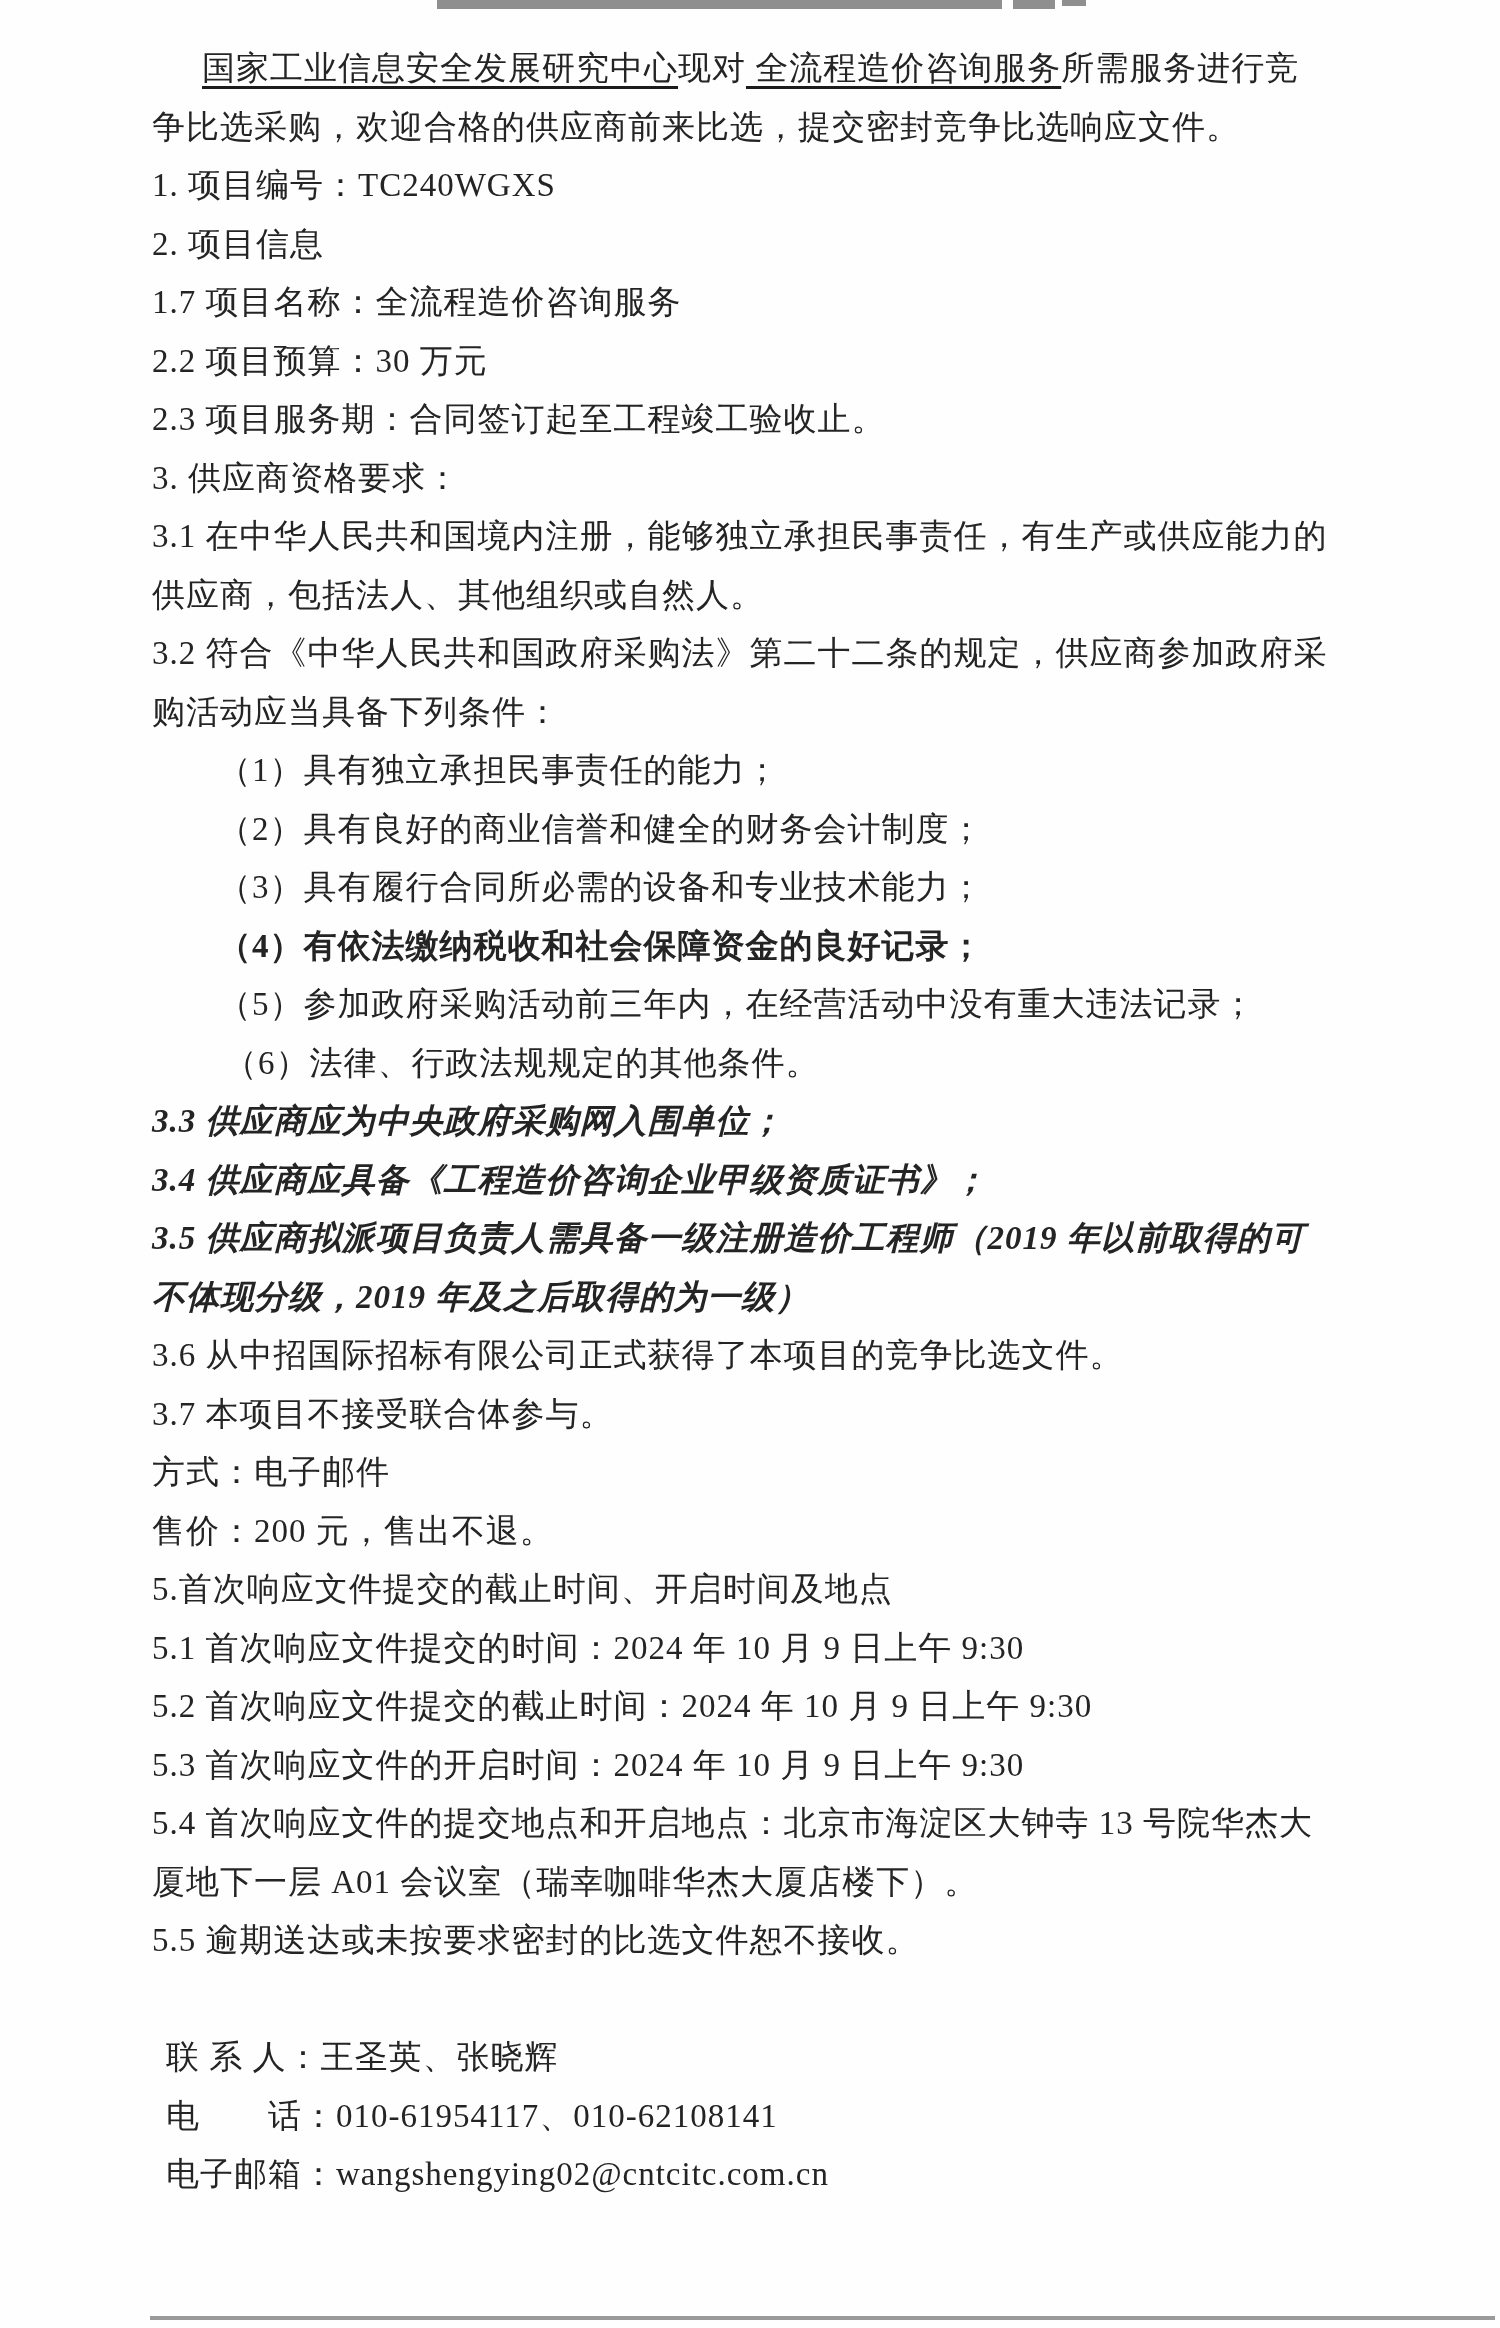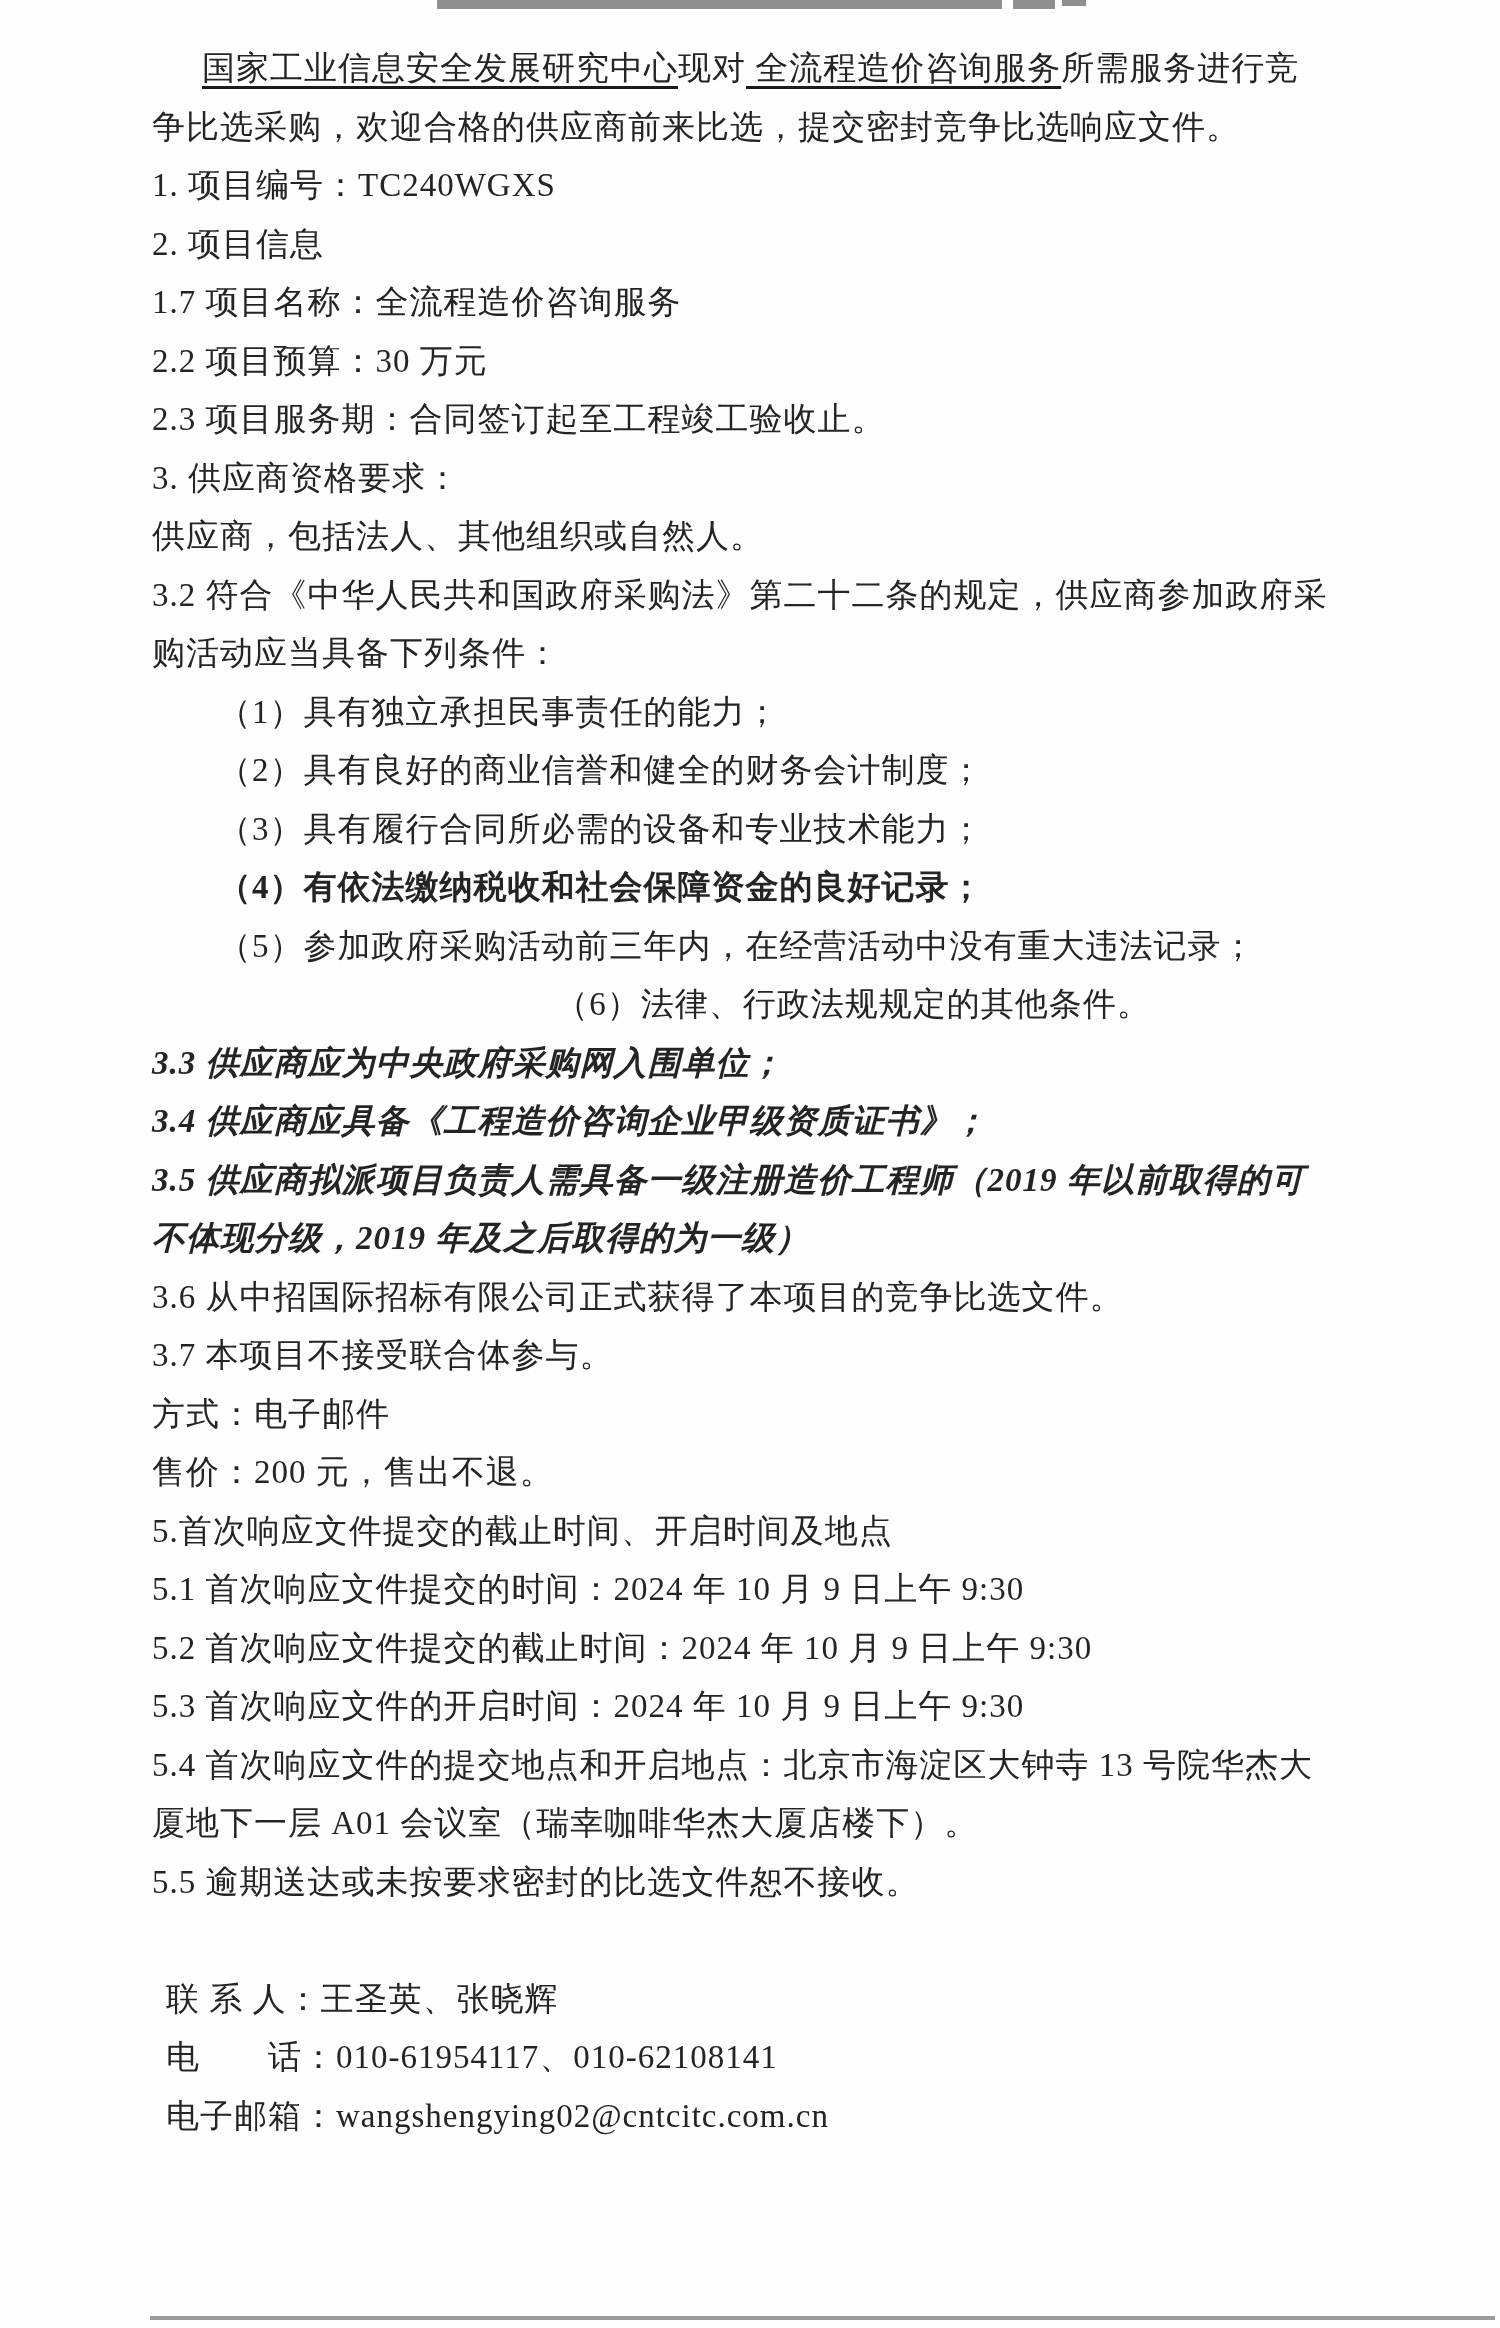--- a/index.html
+++ b/index.html
@@ -46,29 +46,30 @@
   <div id="artifact-top-frag2" class="artifact"></div>
   <div id="doc-body">
       <div class="line" style="padding-left: 50px;"><span class="ul">国家工业信息安全发展研究中心</span><span>现对</span><span class="ul"> 全流程造价咨询服务</span><span>所需服务进行竞</span></div>
       <div class="line"><span>争比选采购，欢迎合格的供应商前来比选，提交密封竞争比选响应文件。</span></div>
       <div class="line"><span>1. 项目编号：TC240WGXS</span></div>
       <div class="line"><span>2. 项目信息</span></div>
       <div class="line"><span>1.7 项目名称：全流程造价咨询服务</span></div>
       <div class="line"><span>2.2 项目预算：30 万元</span></div>
       <div class="line"><span>2.3 项目服务期：合同签订起至工程竣工验收止。</span></div>
       <div class="line"><span>3. 供应商资格要求：</span></div>
+      <div class="line"><span>3.1 在中华人民共和国境内注册，能够独立承担民事责任，有生产或供应能力的</span></div>
       <div class="line"><span>供应商，包括法人、其他组织或自然人。</span></div>
       <div class="line"><span>3.2 符合《中华人民共和国政府采购法》第二十二条的规定，供应商参加政府采</span></div>
       <div class="line"><span>购活动应当具备下列条件：</span></div>
       <div class="line" style="padding-left: 66px;"><span>（1）具有独立承担民事责任的能力；</span></div>
       <div class="line" style="padding-left: 66px;"><span>（2）具有良好的商业信誉和健全的财务会计制度；</span></div>
       <div class="line" style="padding-left: 66px;"><span>（3）具有履行合同所必需的设备和专业技术能力；</span></div>
       <div class="line" style="padding-left: 66px; font-weight: bold;"><span>（4）有依法缴纳税收和社会保障资金的良好记录；</span></div>
       <div class="line" style="padding-left: 66px;"><span>（5）参加政府采购活动前三年内，在经营活动中没有重大违法记录；</span></div>
-      <div class="line" style="padding-left: 72px; text-align: center;"><span>（6）法律、行政法规规定的其他条件。</span></div>
+      <div class="line" style="padding-left: 72px;"><span>（6）法律、行政法规规定的其他条件。</span></div>
       <div class="line bold"><span>3.3 供应商应为中央政府采购网入围单位；</span></div>
       <div class="line bold"><span>3.4 供应商应具备《工程造价咨询企业甲级资质证书》；</span></div>
       <div class="line bold"><span>3.5 供应商拟派项目负责人需具备一级注册造价工程师（2019 年以前取得的可</span></div>
       <div class="line bold"><span>不体现分级，2019 年及之后取得的为一级）</span></div>
       <div class="line"><span>3.6 从中招国际招标有限公司正式获得了本项目的竞争比选文件。</span></div>
       <div class="line"><span>3.7 本项目不接受联合体参与。</span></div>
       <div class="line"><span>方式：电子邮件</span></div>
       <div class="line"><span>售价：200 元，售出不退。</span></div>
       <div class="line"><span>5.首次响应文件提交的截止时间、开启时间及地点</span></div>
       <div class="line"><span>5.1 首次响应文件提交的时间：2024 年 10 月 9 日上午 9:30</span></div>

